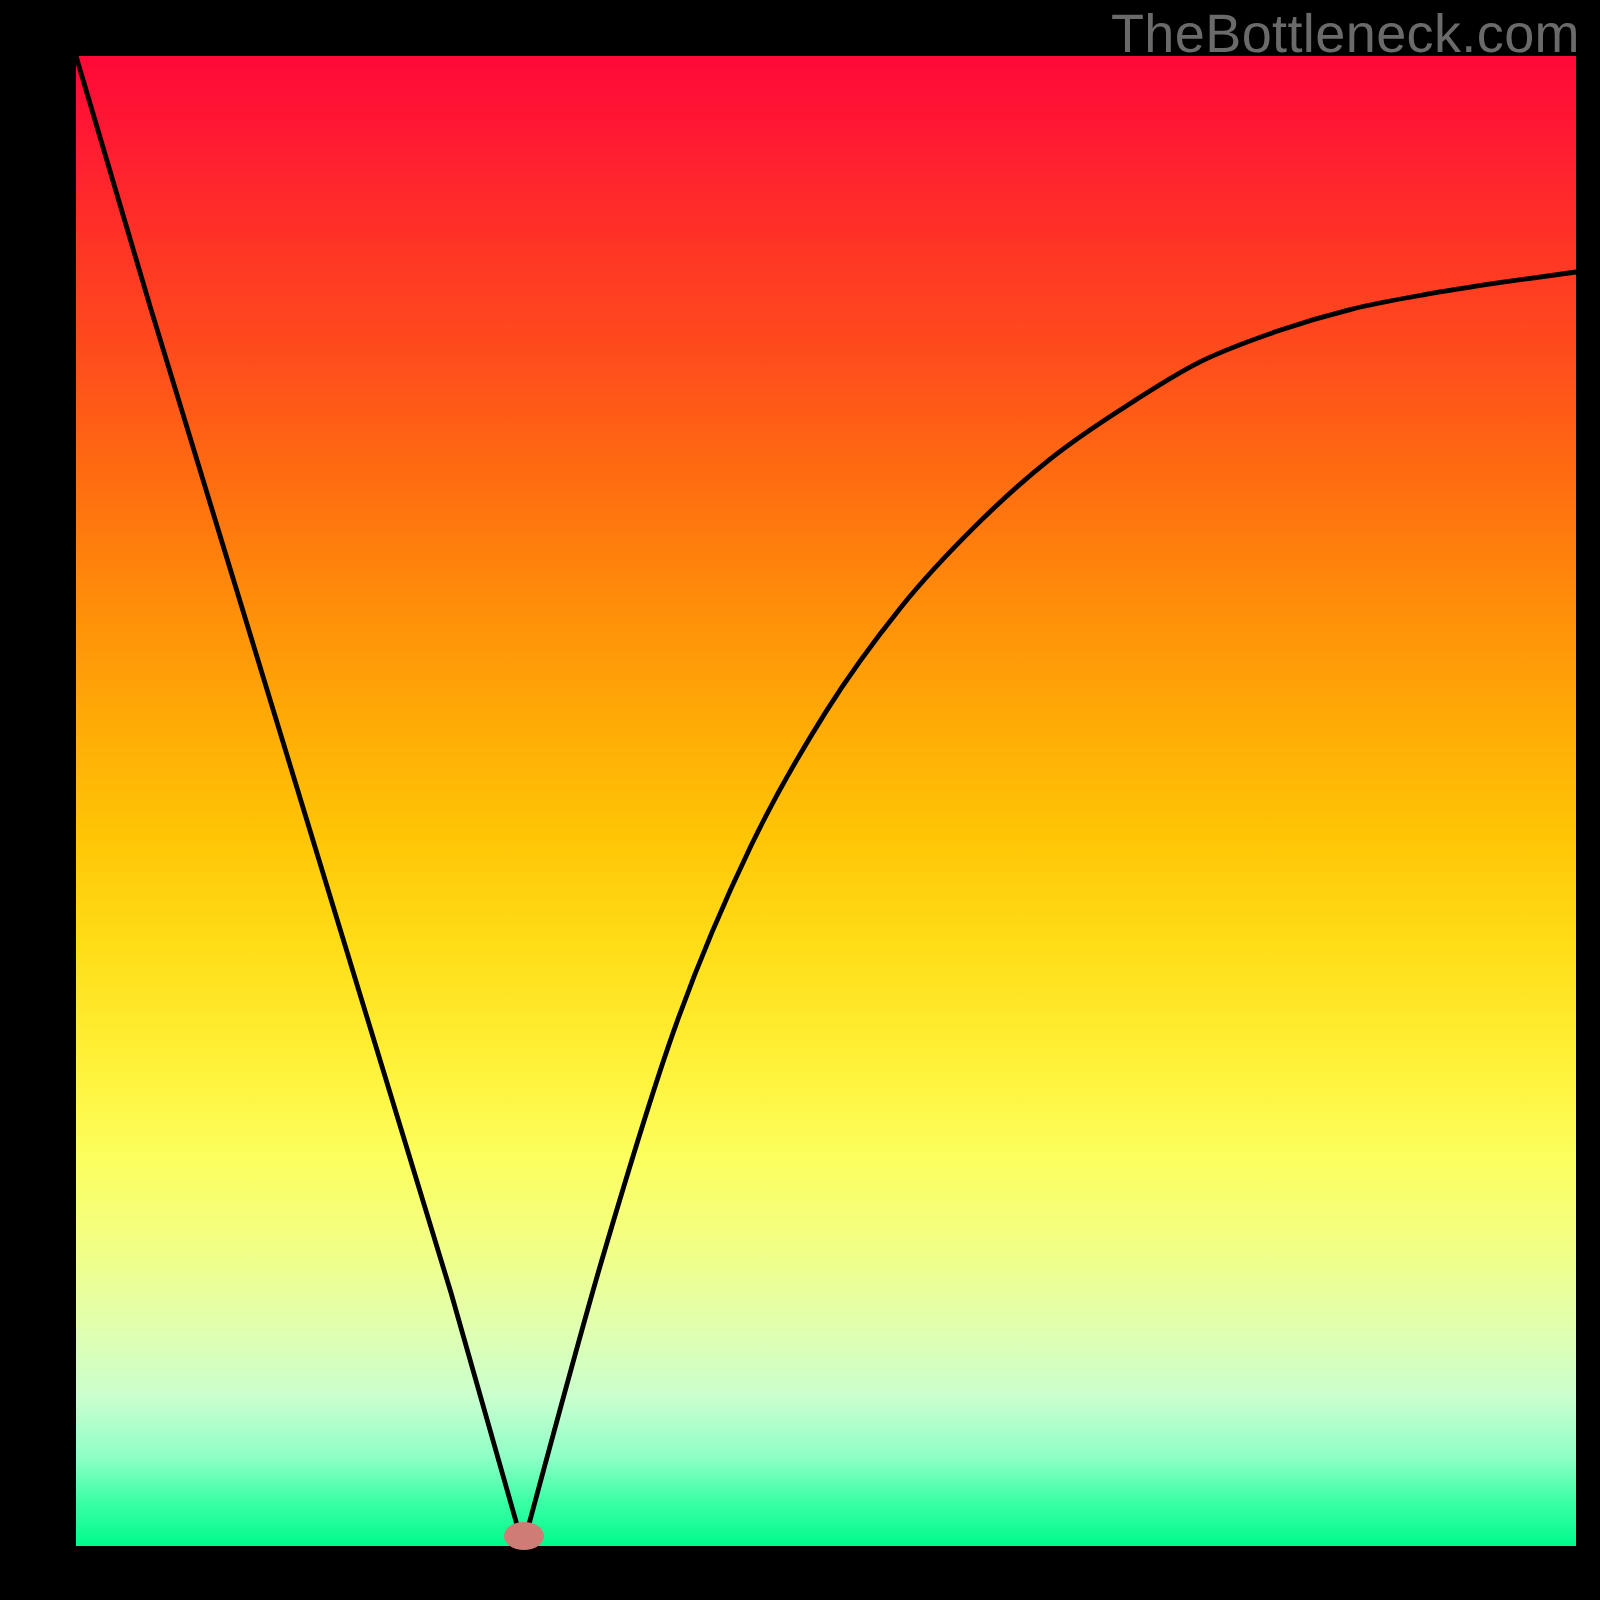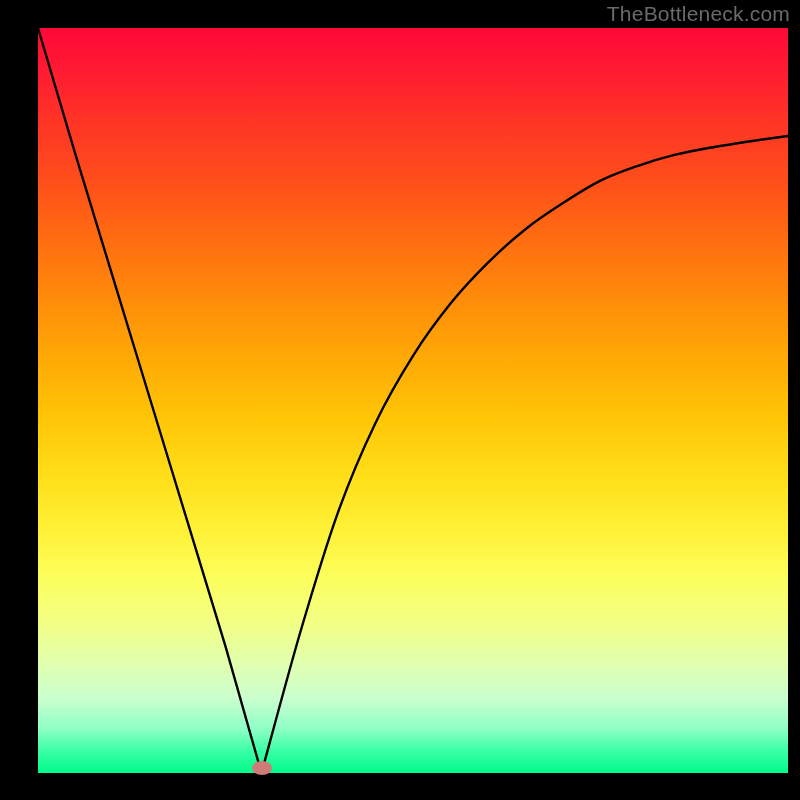--- a/index.html
+++ b/index.html
@@ -37,21 +37,21 @@
       #8fffc6 94%,
       #3bffa5 97%,
       #00fb8c 100%
     );
   }
   .watermark {
     position: absolute;
     top: 2px;
     right: 10px;
     color: #6a6a6a;
-    font-size: 21px;
+    font-size: 27px;
     font-weight: 400;
     letter-spacing: 0.2px;
     user-select: none;
   }
   svg.curve {
     position: absolute;
     left: 0;
     top: 0;
   }
   .marker {

